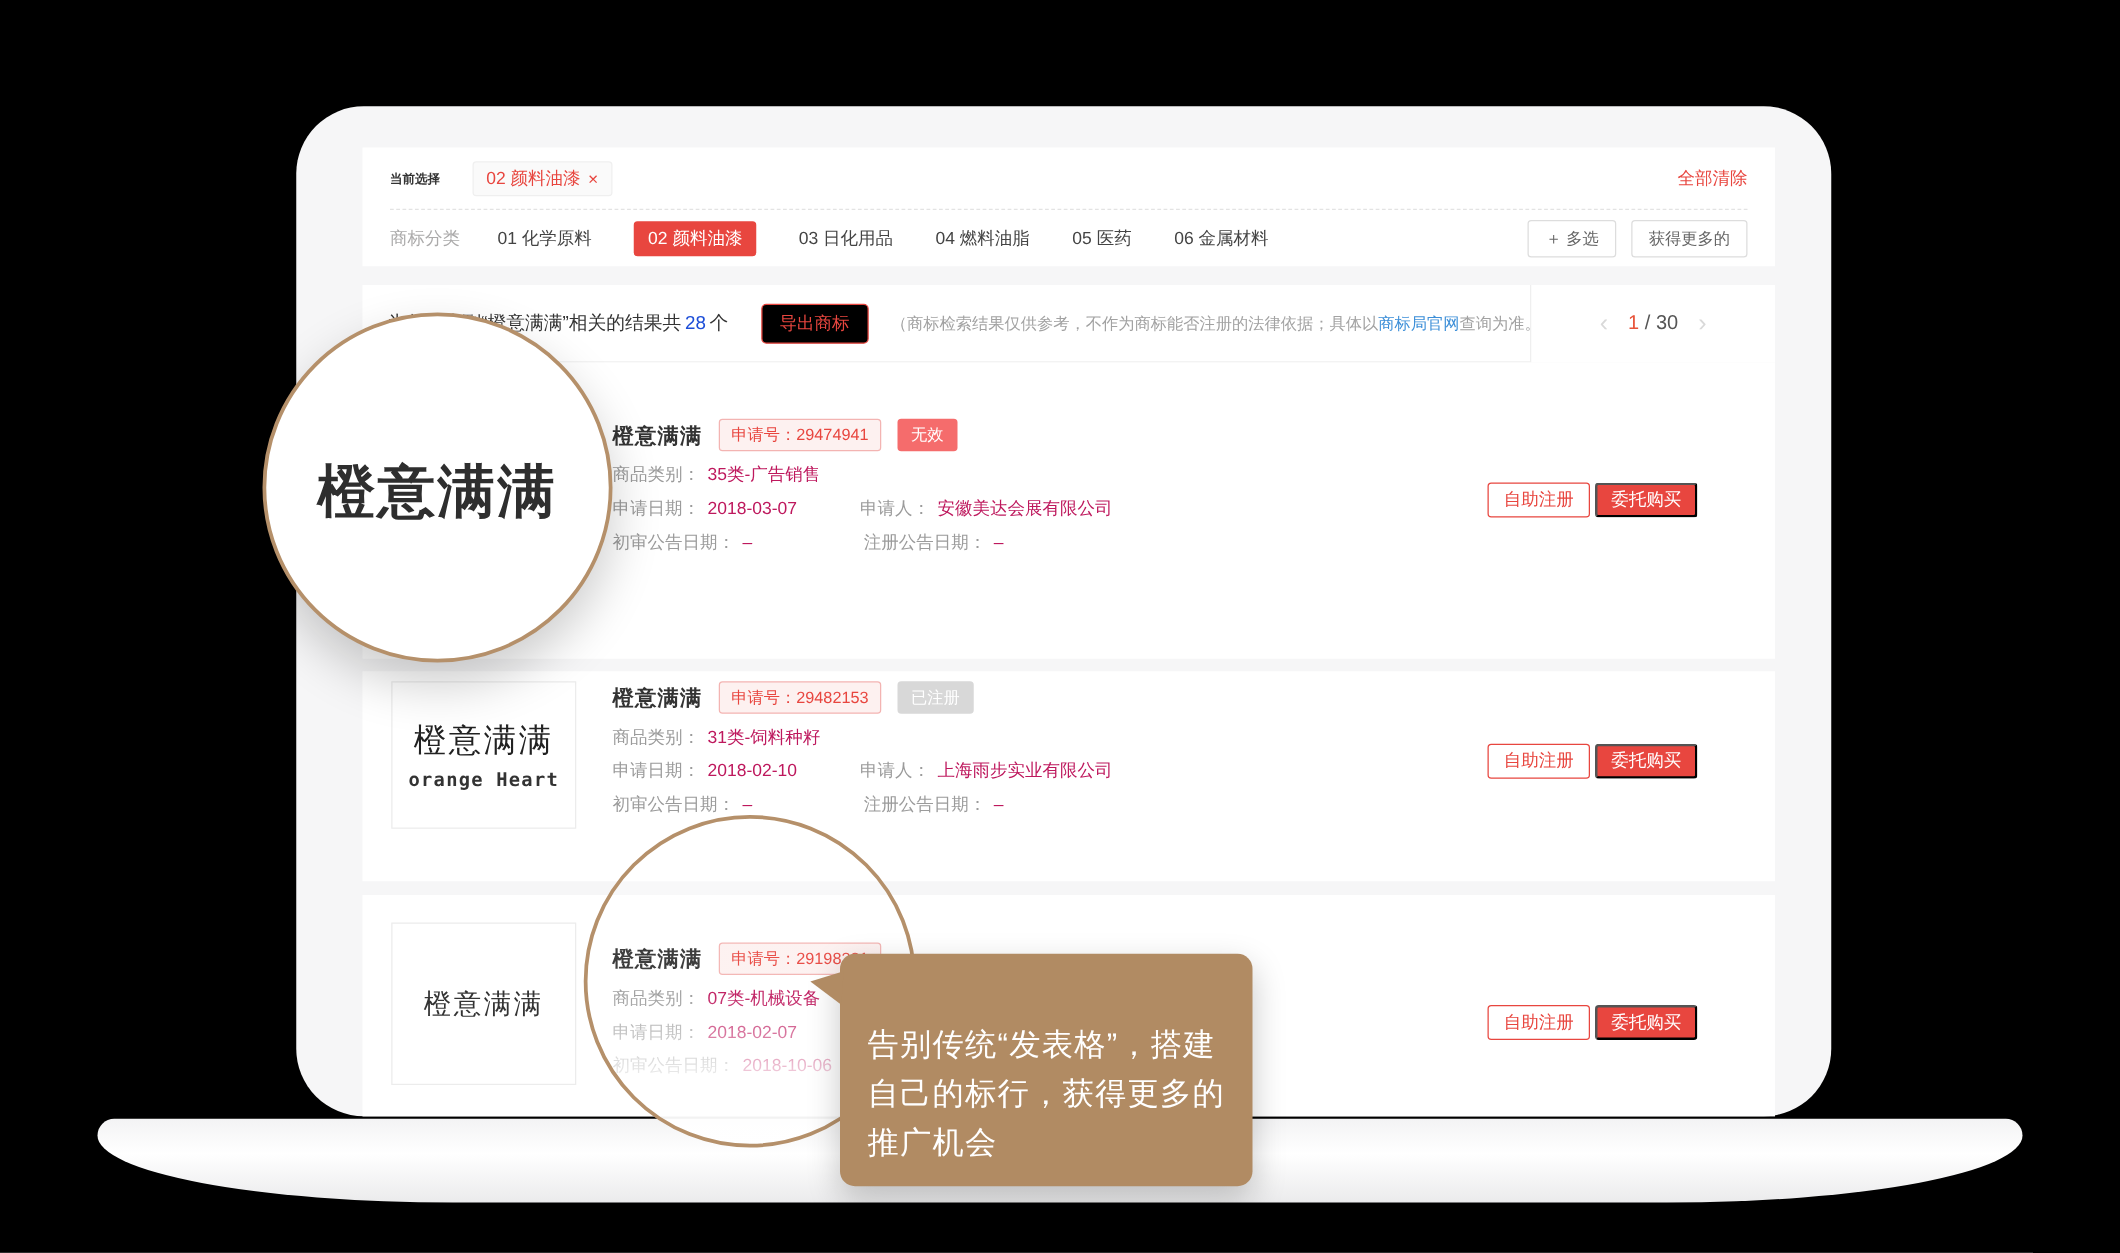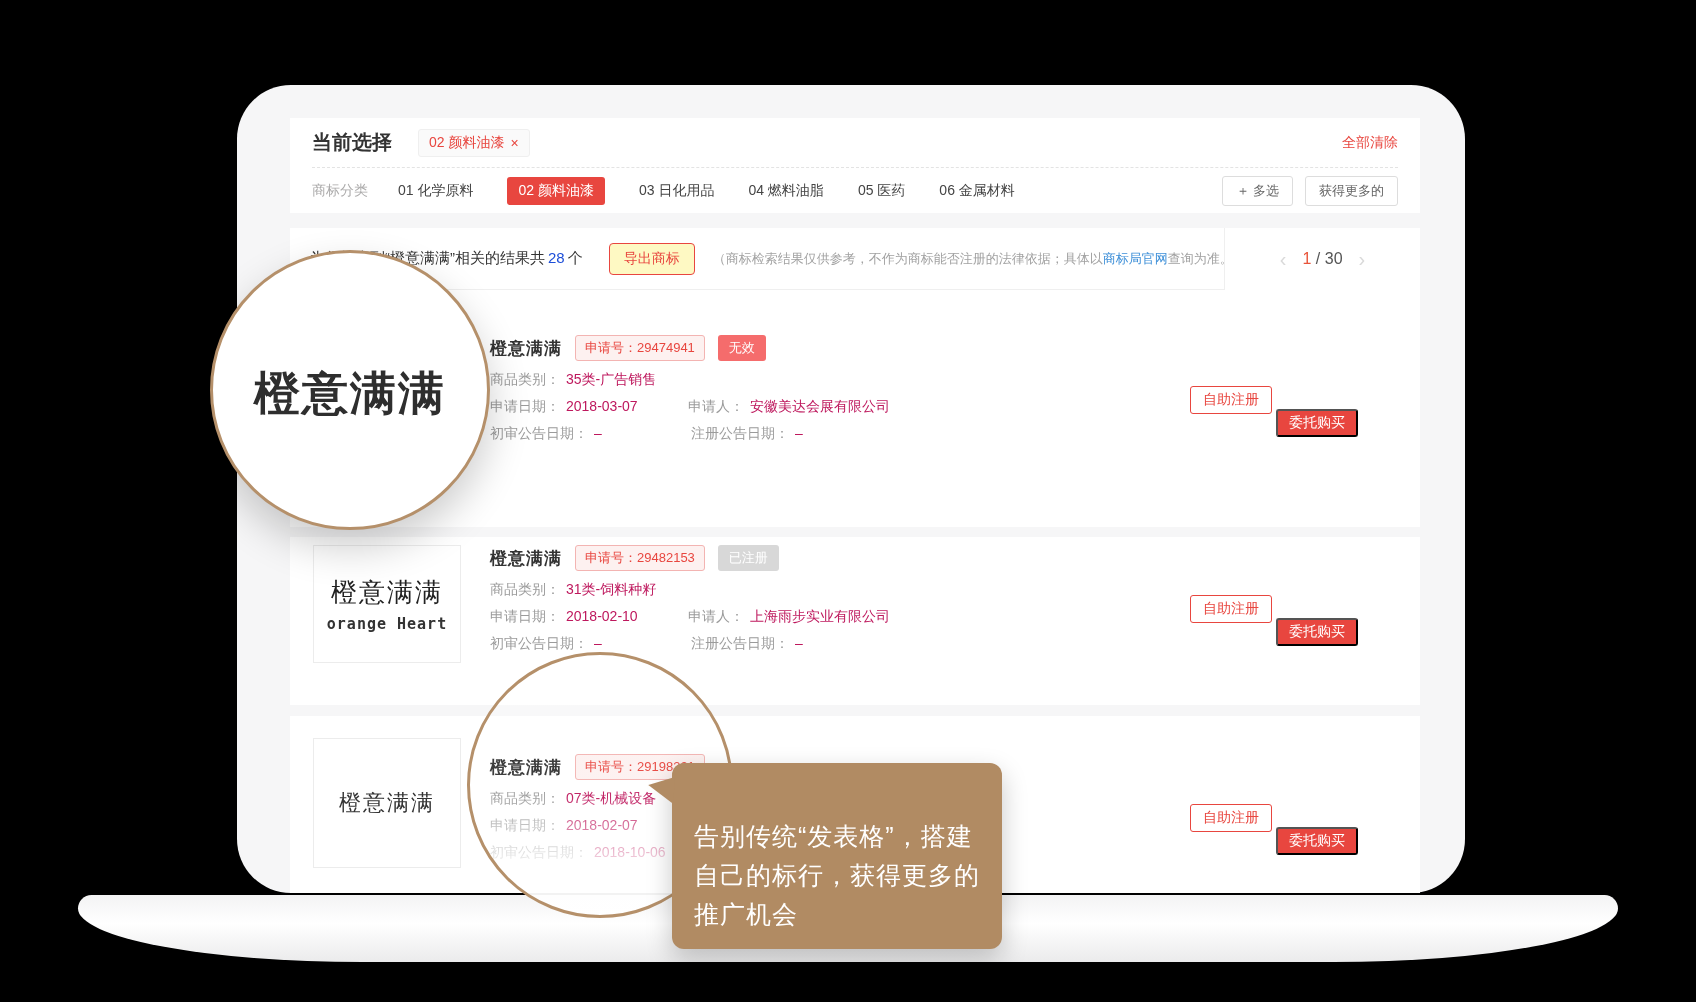--- a/index.html
+++ b/index.html
@@ -10,42 +10,42 @@
   
   .device-card { position:absolute; left:237px; top:85px; width:1228px; height:808px;
     background:#f6f6f7; border-radius:54px; }
   .device-base { position:absolute; left:78px; top:895px; width:1540px; height:67px;
     background:linear-gradient(180deg,#f3f3f4 0%,#ffffff 42%,#ebebec 100%);
     border-radius:16px 16px 340px 340px / 16px 16px 64px 64px; z-index:2; }
 
   
   .filter-panel { position:absolute; left:53px; top:33px; width:1130px; height:95px; background:#fff; }
   .filter-row1 { display:flex; align-items:center; height:49px; padding:0 22px; }
-  .filter-label { font-size:20px; color:#333; font-weight:bold; }
+  .filter-label { font-size:10px; color:#333; font-weight:bold; }
   .filter-tag { display:flex; align-items:center; gap:6px; margin-left:26px; background:#fafafa;
     border:1px solid #efefef; border-radius:3px; padding:4px 10px; font-size:14px; color:#e8463f; cursor:pointer; }
   .tag-close { font-size:14px; color:#e8463f; }
   .clear-all { margin-left:auto; font-size:14px; color:#e8463f; cursor:pointer; }
   .filter-sep { border-top:1px dashed #e3e3e3; margin:0 22px; }
   .filter-row2 { display:flex; align-items:center; height:45px; padding:0 22px; font-size:14px; }
   .cat-label { color:#abaaaa; margin-right:30px; }
   .cat-item { color:#444; margin-right:34px; cursor:pointer; white-space:nowrap; }
   .cat-item.cat-active { background:#e8463f; color:#fff; padding:5px 11px; border-radius:3px; }
   .mini-btn { border:1px solid #ddd; background:#fff; color:#666; font-size:13px;
     padding:5px 13px; border-radius:3px; cursor:pointer; white-space:nowrap; }
   .filter-row2 .mini-btn + .mini-btn { margin-left:12px; }
   .push-right { margin-left:auto; }
 
   
   .results-panel { position:absolute; left:53px; top:143px; width:1130px; height:665px; background:#f6f6f7; }
   .results-header { position:absolute; left:0; top:0; width:100%; height:62px; background:#fff;
     border-bottom:1px solid #efefef; display:flex; align-items:center; padding-left:20px; }
   .summary { font-size:15px; color:#333; white-space:nowrap; }
   .summary .count { color:#1d4ed8; margin:0 3px; }
-  .export-btn { margin-left:26px; border:1px solid #e8463f; color:#e8463f; background:#fef9c3;
+  .export-btn { margin-left:26px; border:1px solid #e8463f; color:#e8463f; background:#000000;
     font-size:14px; padding:6px 14px; border-radius:4px; cursor:pointer; white-space:nowrap; }
   .note { margin-left:18px; font-size:13px; color:#a2a2a2; white-space:nowrap; }
   .note-link { color:#3d8fd8; cursor:pointer; }
   .pager { position:absolute; right:0; top:0; width:196px; height:62px; border-left:1px solid #efefef;
     background:#fff; display:flex; align-items:center; justify-content:center; gap:16px; font-size:16px; }
   .pg-arrow { color:#d9d9d9; font-size:20px; cursor:pointer; }
   .pg-cur { color:#e8543a; }
   .pg-sep, .pg-total { color:#555; }
 
   .result-row { position:absolute; left:0; width:100%; background:#fff; }
@@ -83,21 +83,21 @@
   .val-w { min-width:122px; }
   .val-w2 { min-width:97px; }
 
   .actions { position:absolute; right:62px; display:flex; gap:4px; }
   .row-1 .actions { top:96px; }
   .row-2 .actions { top:58px; }
   .row-3 .actions { top:88px; }
   .btn-outline { width:82px; height:28px; display:flex; align-items:center; justify-content:center;
     border:1px solid #e8463f; color:#e8463f; background:#fff; font-size:14px; border-radius:3px; cursor:pointer; }
   .btn-solid { width:82px; height:28px; display:flex; align-items:center; justify-content:center;
-    background:#e8463f; color:#fff; font-size:14px; border-radius:3px; cursor:pointer;margin-top:23px; }
+    background:#e8463f; color:#fff; font-size:14px; border-radius:3px; cursor:pointer; }
 
   
   .magnifier-1 { position:absolute; left:210px; top:250px; width:280px; height:280px; border-radius:50%;
     background:#fff; border:3px solid #b5906a; box-shadow:0 18px 40px rgba(0,0,0,0.20);
     display:flex; align-items:center; justify-content:center; z-index:5; }
   .magnifier-1 .zoom-text { font-size:46px; font-weight:bold; color:#2e2e2e; letter-spacing:2px;
     transform:translateY(4px); }
   .magnifier-2 { position:absolute; left:467px; top:652px; width:266px; height:266px; border-radius:50%;
     border:3px solid #b5906a; z-index:5;
     background:linear-gradient(180deg, rgba(255,255,255,0.55) 0%, rgba(255,255,255,0.05) 36%,

